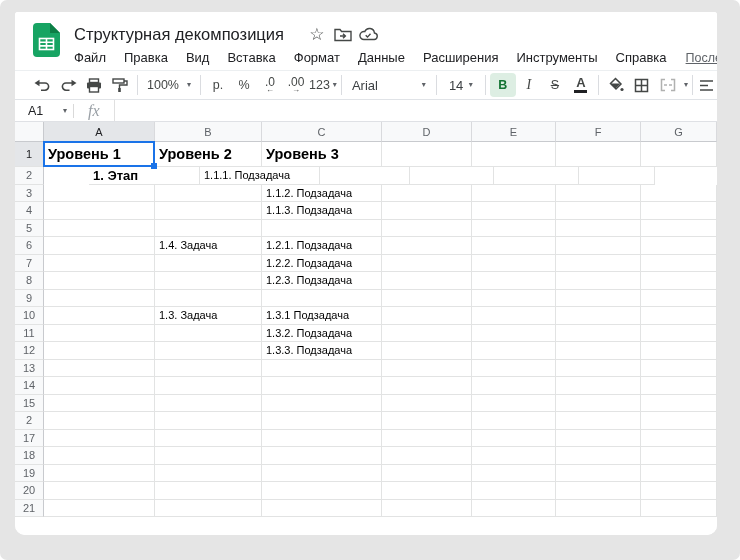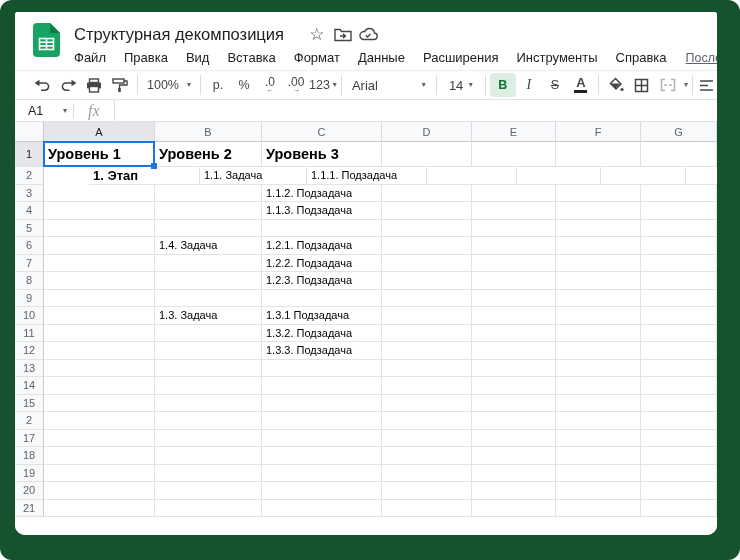--- a/index.html
+++ b/index.html
@@ -1,18 +1,18 @@
 <!DOCTYPE html>
 <html><head>
 <meta charset="utf-8">
 <style>
   html,body{margin:0;padding:0;background:#fff;}
   *{box-sizing:border-box;}
   body{width:740px;height:560px;font-family:"Liberation Sans","DejaVu Sans",sans-serif;}
-  .frame{position:relative;width:740px;height:560px;background:#14532d;border-radius:12px;overflow:hidden;}
+  .frame{position:relative;width:740px;height:560px;background:#e5e5e5;border-radius:7px;overflow:hidden;}
   .content{position:absolute;left:15px;top:12px;width:702px;height:523px;background:#fff;
            border-radius:3px 3px 10px 10px;overflow:hidden;}
 
   
   .appbar{position:relative;height:58px;background:#fff;}
   .logo{position:absolute;left:18px;top:11px;}
   .trow{position:absolute;left:59px;top:9px;height:26px;display:flex;align-items:center;}
   .doc-title{font-size:16.5px;color:#202124;margin-right:20px;white-space:nowrap;}
   .t-ic{display:flex;align-items:center;justify-content:center;width:26px;height:26px;color:#444746;}
   .star{font-size:17px;line-height:1;color:#444746;}
@@ -244,21 +244,20 @@
           <div class="g-cell s-header" style="width: 107px;">Уровень 2</div>
           <div class="g-cell s-header" style="width: 120px;">Уровень 3</div>
           <div class="g-cell" style="width: 90px;"></div>
           <div class="g-cell" style="width: 84px;"></div>
           <div class="g-cell" style="width: 85px;"></div>
           <div class="g-cell" style="width: 76px;"></div>
         </div>
         <div class="g-row" style="height: 17.5px;">
           <div class="g-rowh">2</div>
           <div class="g-cell s-stage" style="width: 111px;">1. Этап</div>
-          <div class="g-cell s-normal" style="width: 107px;">1.1. Задача</div>
           <div class="g-cell s-normal" style="width: 120px;">1.1.1. Подзадача</div>
           <div class="g-cell" style="width: 90px;"></div>
           <div class="g-cell" style="width: 84px;"></div>
           <div class="g-cell" style="width: 85px;"></div>
           <div class="g-cell" style="width: 76px;"></div>
         </div>
         <div class="g-row" style="height: 17.5px;">
           <div class="g-rowh">3</div>
           <div class="g-cell" style="width: 111px;"></div>
           <div class="g-cell" style="width: 107px;"></div>

